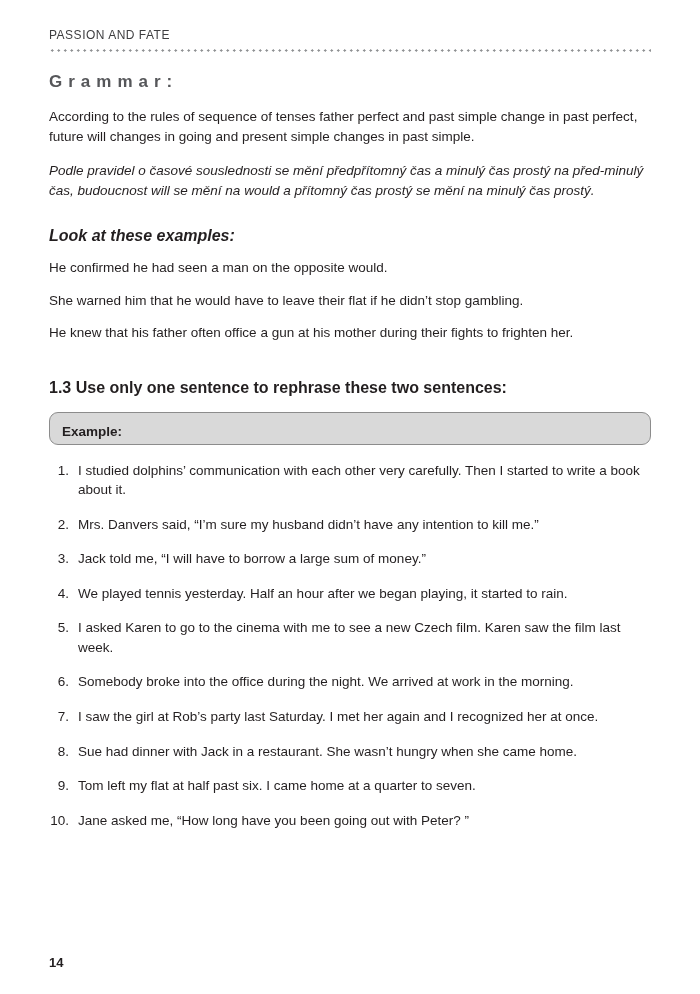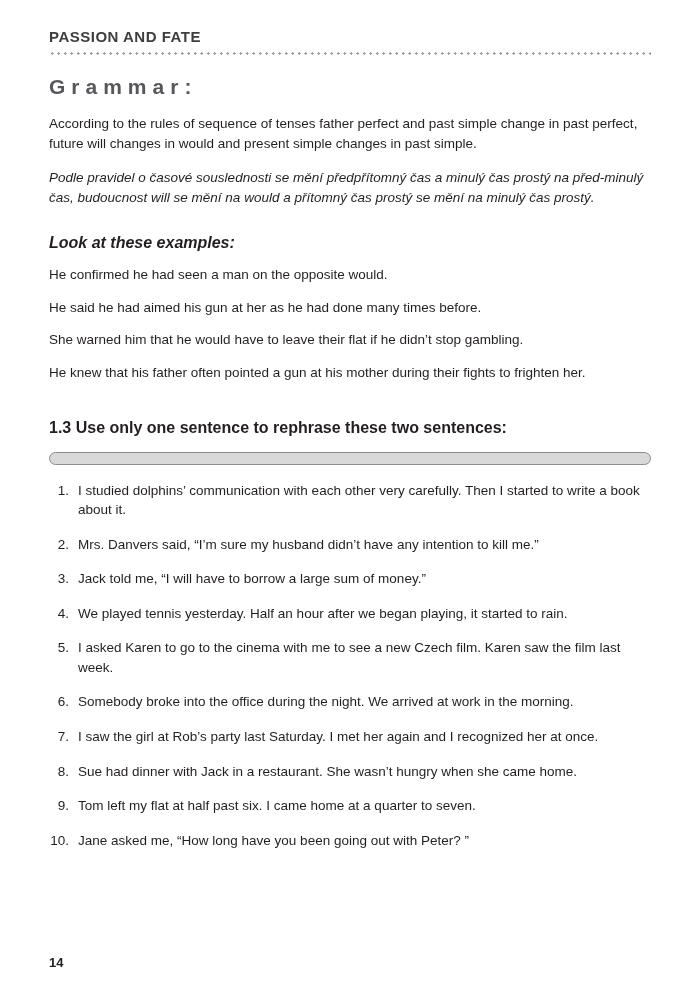--- a/index.html
+++ b/index.html
@@ -9,36 +9,36 @@
     color: #231f20;
   }
   .page {
     position: relative;
     width: 700px;
     min-height: 994px;
     background: #ffffff;
     padding: 28px 49px 48px 49px;
   }
   .chapter-title {
-    font-size: 15px;
-    font-weight: bold;
+    font-size: 12px;
+    font-weight: normal;
     letter-spacing: 0.5px;
     color: #3e3e40;
   }
   .dotted-rule {
     margin-top: 7px;
     height: 3px;
     background-image: radial-gradient(circle, #8f9193 1.1px, rgba(0,0,0,0) 1.3px);
     background-size: 6.5px 3px;
     background-repeat: repeat-x;
     background-position: left center;
   }
   .grammar-title {
     margin-top: 20px;
-    font-size: 21px;
+    font-size: 17px;
     font-weight: bold;
     letter-spacing: 6px;
     color: #56575a;
   }
   .body-p {
     margin-top: 15px;
     font-size: 13.5px;
     line-height: 1.45;
   }
   .body-p .b { font-weight: normal; }
@@ -104,36 +104,36 @@
 
 <div class="page">
 
   <header>
     <div class="chapter-title">PASSION AND FATE</div>
     <div class="dotted-rule"></div>
   </header>
 
   <h1 class="grammar-title">Grammar:</h1>
 
-  <p class="body-p"><span>According to the rules of </span><span class="b">sequence of tenses</span><span> father perfect and past simple change </span><span class="b">in past perfect,</span><span> future will changes </span><span class="b">in would</span><span> and present simple changes </span><span class="b">in past simple.</span></p>
+  <p class="body-p"><span>According to the rules of </span><span class="b">sequence of tenses</span><span> father perfect and past simple change </span><span class="b">in past perfect,</span><span> future will changes </span><span class="b">in going</span><span> and present simple changes </span><span class="b">in past simple.</span></p>
 
   <p class="body-p cz"><span>Podle pravidel o </span><span class="b">časové souslednosti</span><span> se mění předpřítomný čas a minulý čas prostý </span><span class="b">na před-minulý čas,</span><span> budoucnost will se mění </span><span class="b">na would</span><span> a přítomný čas prostý se mění </span><span class="b">na minulý čas prostý.</span></p>
 
   <h2 class="examples-heading">Look at these examples:</h2>
 
   <div>
       <p class="example-sentence"><span>He confirmed he </span><span class="b">had seen</span><span> a man on the opposite would.</span></p>
-      <p class="example-sentence"><span>He said he </span><span class="b">had aimed</span><span> his gun at her as he </span><span class="b">had done</span><span> many times before.</span></p>
       <p class="example-sentence"><span>She warned him that he </span><span class="b">would</span><span> have to leave their flat if he didn’t stop gambling.</span></p>
-      <p class="example-sentence"><span>He knew that his father often </span><span class="b">pointed</span><span> a gun at his mother during their fights to frighten her.</span></p>
+      <p class="example-sentence"><span>He knew that his father often </span><span class="b">office</span><span> a gun at his mother during their fights to frighten her.</span></p>
     </div>
 
   <h2 class="exercise-heading">1.3 Use only one sentence to rephrase these two sentences:</h2>
 
   <div class="example-box">
+    <div class="example-label">Example:</div>
   </div>
 
   <div class="exercise-list">
       <div class="ex-item">
         <span class="num">1.</span>
         <span class="txt">I studied dolphins’ communication with each other very carefully. Then I started to write a book about it.</span>
       </div>
       <div class="ex-item">
         <span class="num">2.</span>
         <span class="txt">Mrs. Danvers said, “I’m sure my husband didn’t have any intention to kill me.”</span>

